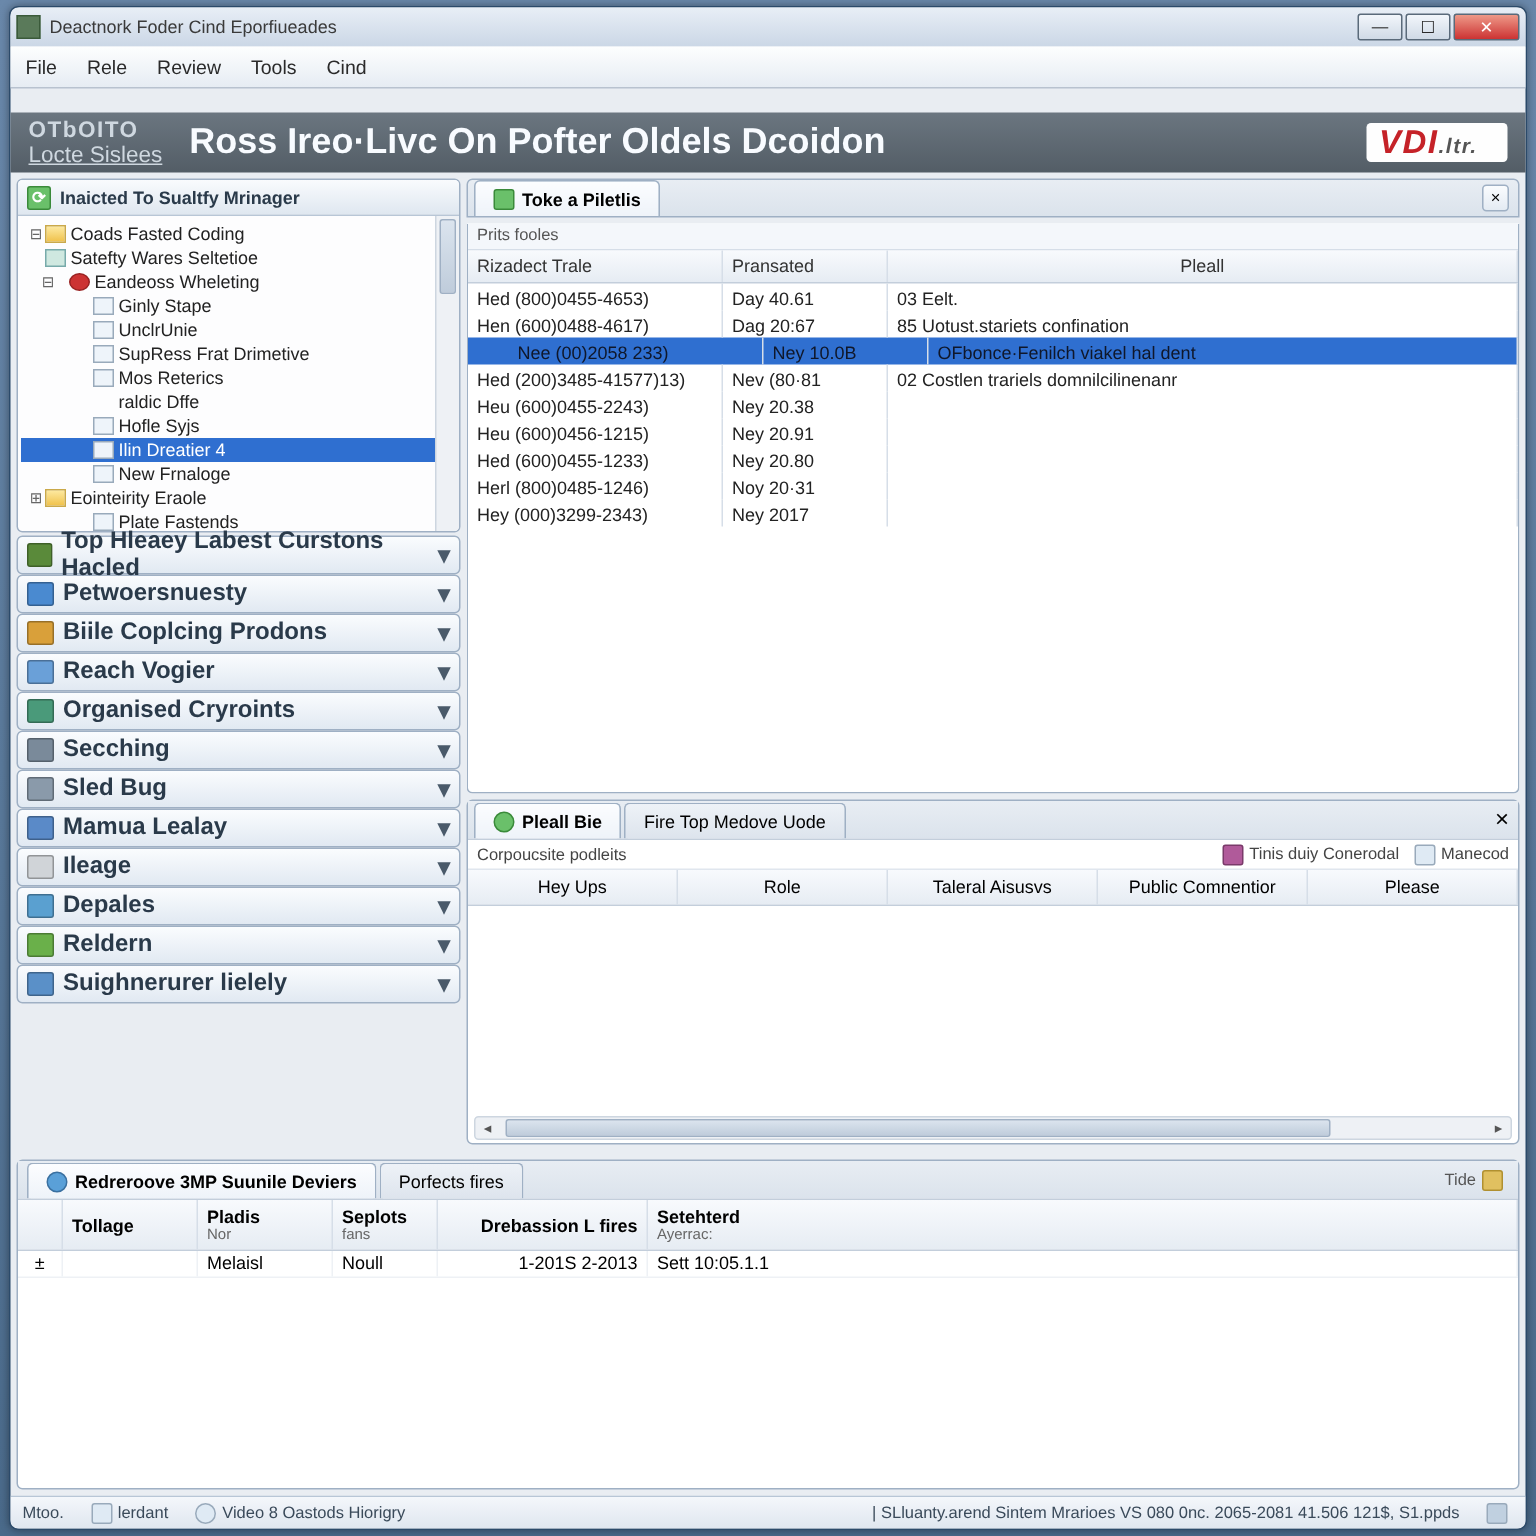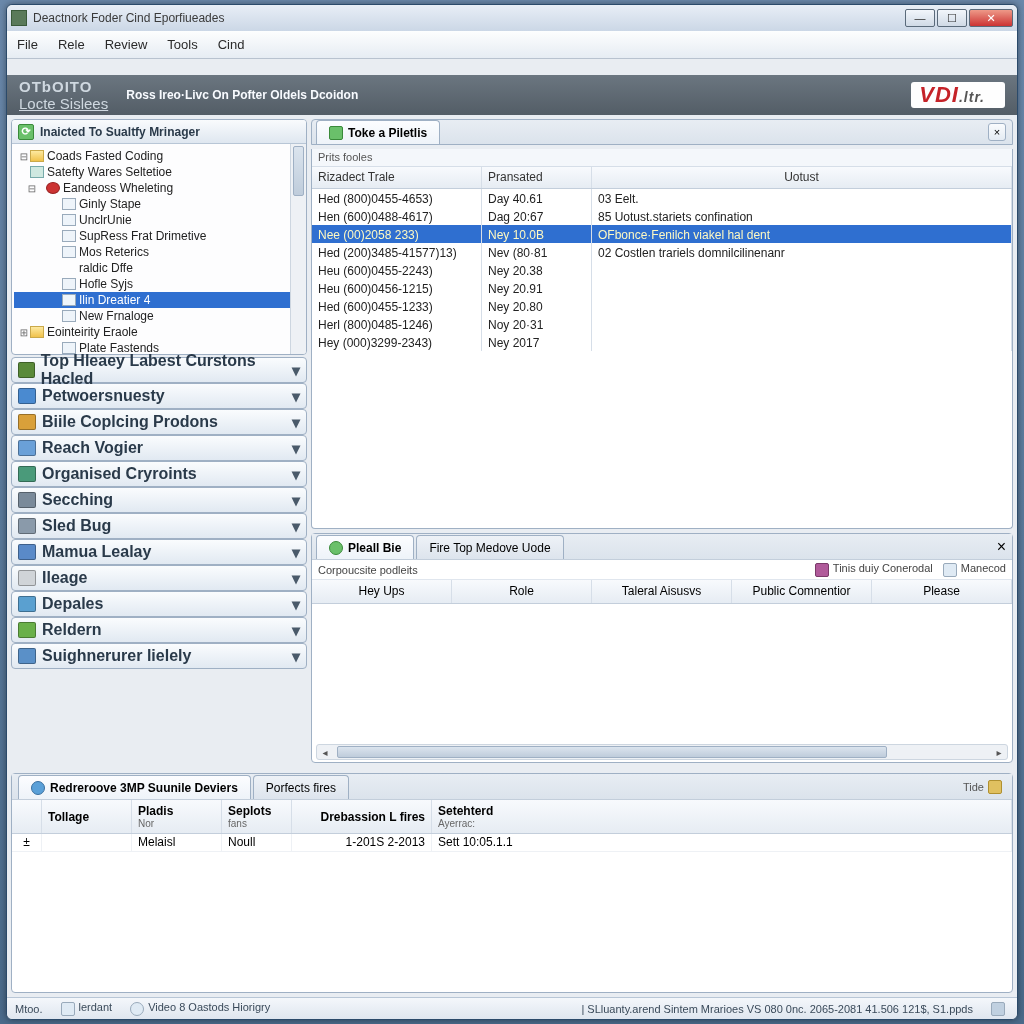--- a/index.html
+++ b/index.html
@@ -8,21 +8,21 @@
 .titlebar { height: 26px; background: linear-gradient(#e8eef6,#cbd7e6); border-top-left-radius:6px; border-top-right-radius:6px; display:flex; align-items:center; padding:0 4px; font-size:12px; color:#3a3a3a; }
 .titlebar .icon { width:16px; height:16px; background:#5a7a5a; margin-right:6px; border:1px solid #3a5a3a; }
 .winbtns { margin-left:auto; display:flex; gap:2px; }
 .winbtn { width:30px; height:18px; border:1px solid #5a6a7a; border-radius:2px; display:flex; align-items:center; justify-content:center; font-size:11px; color:#2a2a2a; }
 .winbtn.min{ background:linear-gradient(#f2f6fb,#d0dae6);} .winbtn.max{background:linear-gradient(#f2f6fb,#d0dae6);} .winbtn.close{ background:linear-gradient(#e98,#c33); color:#fff; width:44px;}
 .menubar { height:28px; background:linear-gradient(#fdfefe,#e6ecf3); border-bottom:1px solid #b8c2cf; display:flex; align-items:center; padding:0 10px; gap:20px; font-size:13px; color:#2a2a2a;}
 .menubar span{cursor:default;}
 .banner{ height:40px; background:linear-gradient(#6b7680,#535d66); display:flex; align-items:center; padding:0 12px; color:#e8eef4;margin-top:16px; }
 .banner .logo{ font-weight:bold; letter-spacing:1px; font-size:15px; color:#cfd8e0;}
 .banner .logo small{ display:block; font-size:15px; font-weight:normal; letter-spacing:0;text-decoration:underline;}
-.banner .title{ margin-left:18px; font-size:12px; font-weight:600; color:#f8fbff;}
+.banner .title{ margin-left:18px; font-size:24px; font-weight:600; color:#f8fbff;}
 .banner .vdi{ margin-left:auto; font-weight:900; font-size:22px; color:#c52228; font-style:italic; letter-spacing:1px; background:#fefefe; padding:0 20px 0 8px; border-radius:3px; height:26px; line-height:26px;}
 .banner .vdi i{font-style:italic; font-size:14px; color:#555; font-weight:600;}
 .body{ flex:1; display:flex; gap:4px; padding:4px; min-height:0;}
 .left{ width:296px; display:flex; flex-direction:column; gap:2px; min-height:0;}
 .panel{ border:1px solid #9fb0c4; border-radius:4px; background:#fdfdfe; display:flex; flex-direction:column; overflow:hidden;}
 .panelh{ height:24px; background:linear-gradient(#f9fbfd,#dfe7f0); border-bottom:1px solid #b8c6d6; display:flex; align-items:center; padding:0 6px; font-size:12px; font-weight:bold; color:#2a3a4a;}
 .panelh .ic{ width:16px; height:16px; margin-right:6px; border-radius:2px; display:inline-flex; align-items:center; justify-content:center; font-size:11px;}
 .tree{ flex:1; overflow:auto; font-size:12px; padding:4px 2px; position:relative;}
 .tree .sb{ position:absolute; right:0; top:0; bottom:0; width:16px; background:#eef1f5; border-left:1px solid #cdd6e0;}
 .tree .sb .th{ position:absolute; left:2px; right:2px; top:2px; height:50px; background:linear-gradient(#dbe4ee,#bfccdb); border:1px solid #9fb0c4; border-radius:2px;}
@@ -41,21 +41,21 @@
 .tabsrow{ height:26px; display:flex; align-items:flex-end; padding-left:4px; background:linear-gradient(#e8edf3,#dbe3ec); border:1px solid #9fb0c4; border-radius:4px 4px 0 0;}
 .tab{ height:24px; padding:0 12px; border:1px solid #9fb0c4; border-bottom:none; border-radius:4px 4px 0 0; background:linear-gradient(#fcfdff,#eef3f9); font-size:12px; font-weight:bold; display:flex; align-items:center; gap:5px; margin-right:2px;}
 .tab.inact{ background:linear-gradient(#eef2f7,#dde4ed); font-weight:normal;}
 .tabsrow .xb{ margin-left:auto; margin-right:6px; width:18px; height:18px; border:1px solid #9fb0c4; border-radius:3px; background:linear-gradient(#fafcfe,#e4ebf3); font-size:11px; display:flex; align-items:center; justify-content:center; align-self:center;}
 .listpanel{ border:1px solid #9fb0c4; border-top:none; border-radius:0 0 4px 4px; background:#fff; height:380px; display:flex; flex-direction:column;}
 .subh{ height:18px; font-size:11px; color:#555; padding:2px 6px; background:#f4f7fb; border-bottom:1px solid #d6dee8;}
 .gridh{ display:flex; height:22px; background:linear-gradient(#f8fafd,#e6ecf3); border-bottom:1px solid #c3cedb; font-size:12px; color:#333;}
 .gridh > div, .grow > div{ padding:3px 6px; border-right:1px solid #d6dee8; overflow:hidden; white-space:nowrap;}
 .c1{width:170px;} .c2{width:110px;} .c3{flex:1;}
 .grow{ display:flex; height:18px; font-size:12px; color:#222;}
-.grow.sel{ background:#2f6fd0; color:#fef9c3;}
+.grow.sel{ background:#2f6fd0; color:#0f172a;padding-left:27px;}
 .detailpanel{ border:1px solid #9fb0c4; border-radius:4px; background:#fff; height:230px; display:flex; flex-direction:column;}
 .dtabs{ height:26px; display:flex; align-items:flex-end; background:linear-gradient(#e8edf3,#dbe3ec); border-bottom:1px solid #c3cedb; padding-left:4px;}
 .toolsrow{ height:20px; display:flex; align-items:center; font-size:11px; color:#444; padding:0 6px; border-bottom:1px solid #e0e6ee;}
 .toolsrow .r{margin-left:auto; display:flex; gap:10px; align-items:center;}
 .dgridh{ display:flex; height:24px; background:linear-gradient(#f8fafd,#e6ecf3); border-bottom:1px solid #c3cedb; font-size:12px;}
 .dgridh > div{ flex:1; text-align:center; padding:4px; border-right:1px solid #d6dee8;}
 .dscroll{ flex:1; position:relative;}
 .hscroll{ position:absolute; left:4px; right:4px; bottom:2px; height:16px; background:#eef1f5; border:1px solid #cdd6e0; border-radius:3px;}
 .hscroll .th{ position:absolute; left:20px; right:120px; top:1px; bottom:1px; background:linear-gradient(#dbe4ee,#bfccdb); border:1px solid #9fb0c4; border-radius:2px;}
 .hscroll .ar{position:absolute; top:0; bottom:0; width:16px; display:flex; align-items:center; justify-content:center; font-size:10px; color:#555;}
@@ -252,21 +252,21 @@
           <span style="width:14px;height:14px;background:#6ac06a;border:1px solid #3a8a3a;display:inline-block;border-radius:2px;"></span>
           <span>Toke a Piletlis</span>
         </div>
         <div class="xb">×</div>
       </div>
       <div class="listpanel">
         <div class="subh">Prits fooles</div>
         <div class="gridh">
           <div class="c1">Rizadect Trale</div>
           <div class="c2">Pransated</div>
-          <div class="c3" style="text-align:center;">Uotust</div>
+          <div class="c3" style="text-align:center;">Pleall</div>
         </div>
         <div id="listrows">
             <div class="grow">
               <div class="c1">Hed (800)0455-4653)</div>
               <div class="c2">Day 40.61</div>
               <div class="c3">03 Eelt.</div>
             </div>
             <div class="grow">
               <div class="c1">Hen (600)0488-4617)</div>
               <div class="c2">Dag 20:67</div>

